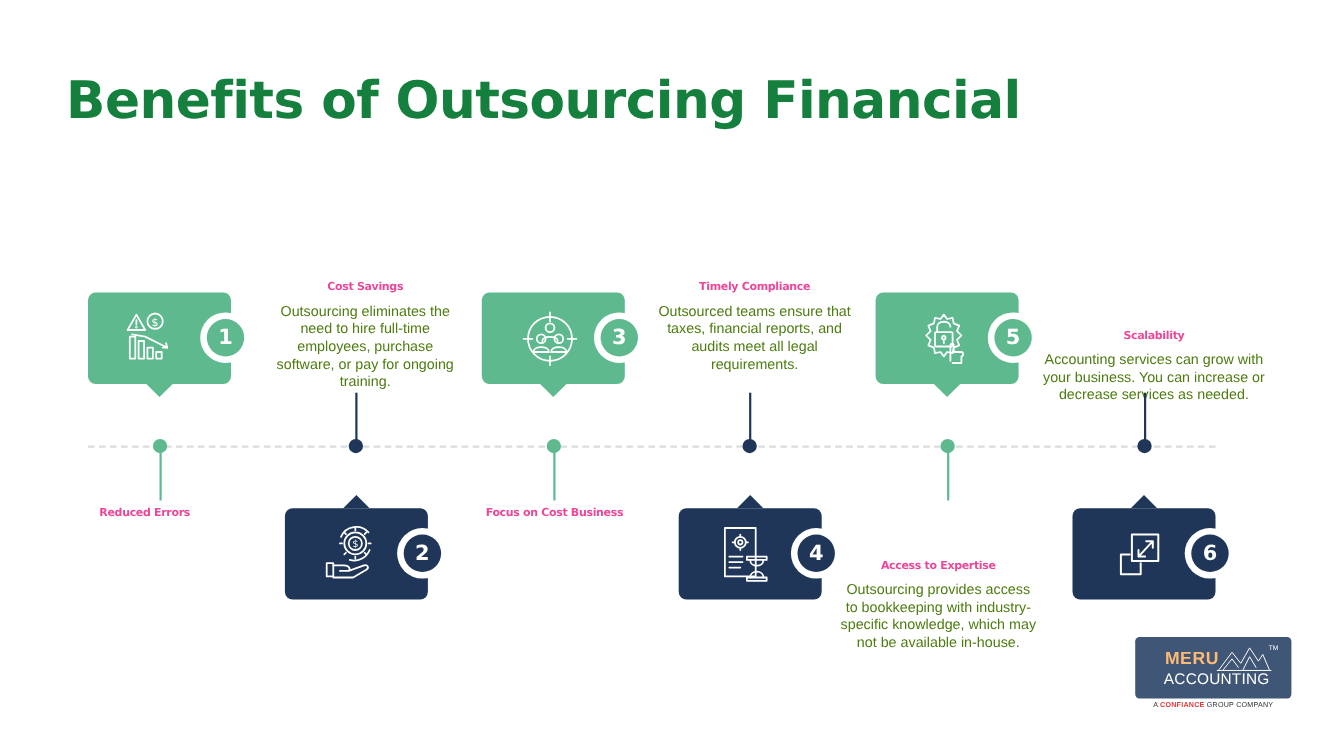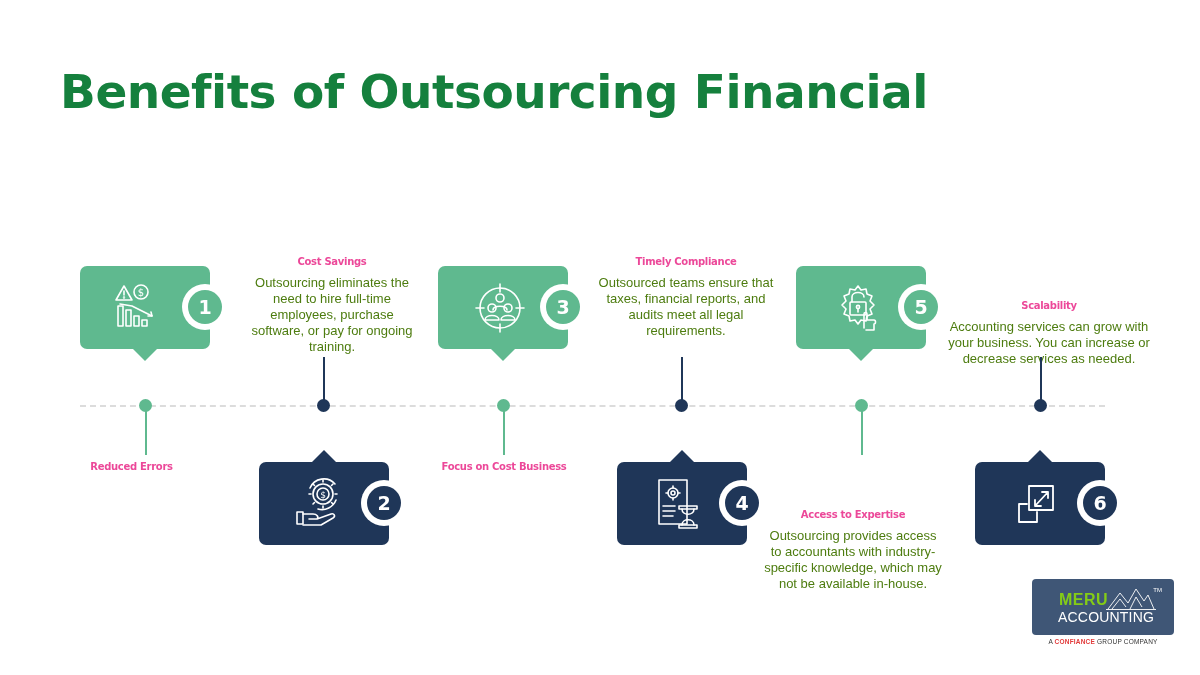--- a/index.html
+++ b/index.html
@@ -62,21 +62,21 @@
   .textblock p {
     font-size: 13px; line-height: 16px; color: #4d7c0f;
   }
 
   .logo {
     position: absolute; left: 1032px; top: 579px; width: 142px; height: 56px;
     background: #3f5676; border-radius: 4px;
   }
   .logo .meru {
     position: absolute; left: 27px; top: 12px; font-weight: bold; font-size: 16px;
-    color: #84cc16; letter-spacing: 0.5px;
+    color: #fdba74; letter-spacing: 0.5px;
   }
   .logo .accounting {
     position: absolute; left: 26px; top: 30px; font-size: 14px; color: #ffffff;
     letter-spacing: 0.2px;
   }
   .logo .tm {
     position: absolute; right: 12px; top: 8px; font-size: 6px; color: #ffffff;
   }
   .logo .mountains { position: absolute; left: 74px; top: 6px; width: 50px; height: 26px; }
   .logo-sub {
@@ -208,21 +208,21 @@
     </svg>
   </div>
   <div class="badge-ring">
     <div class="badge">5</div>
   </div>
 </div>
 <div class="dot" style="left:855px; top:399px; background:#5fb98f;"></div>
 <div class="stem" style="left:861px; top:410px; height:45px; background:#5fb98f;"></div>
 <div class="textblock" style="left:764px; top:457px; width:178px;margin-top:48px;">
   <h3>Access to Expertise</h3>
-  <p>Outsourcing provides access to accountants with industry-specific knowledge, which may not be available in-house.</p>
+  <p>Outsourcing provides access to bookkeeping with industry-specific knowledge, which may not be available in-house.</p>
 </div>
 
 <div class="textblock" style="left:946px; top:252px; width:206px;margin-top:44px;">
   <h3>Scalability</h3>
   <p>Accounting services can grow with your business. You can increase or decrease services as needed.</p>
 </div>
 <div class="stem" style="left:1040px; top:357px; height:44px; background:#1f3658;"></div>
 <div class="dot" style="left:1034px; top:399px; background:#1f3658;"></div>
 <div class="card navy" style="left:975px; top:462px;">
   <div class="tip"></div>

